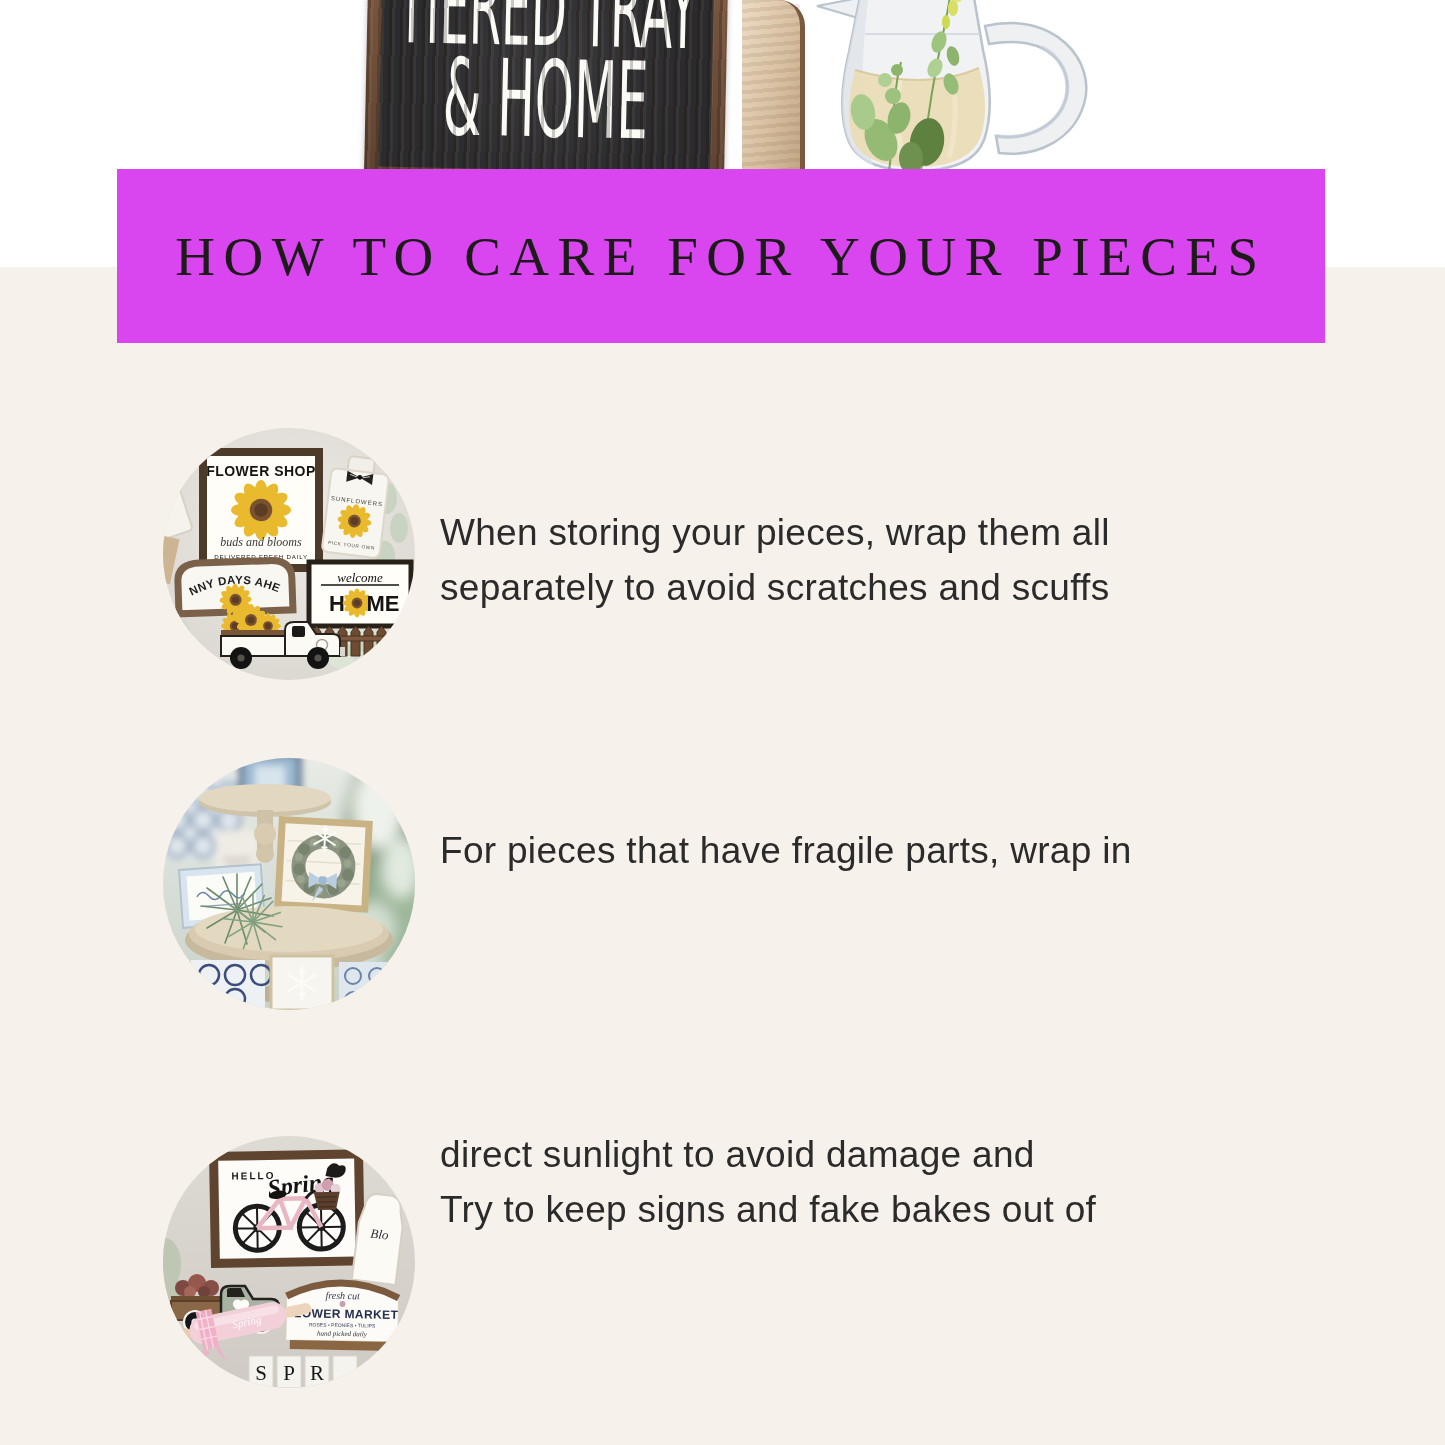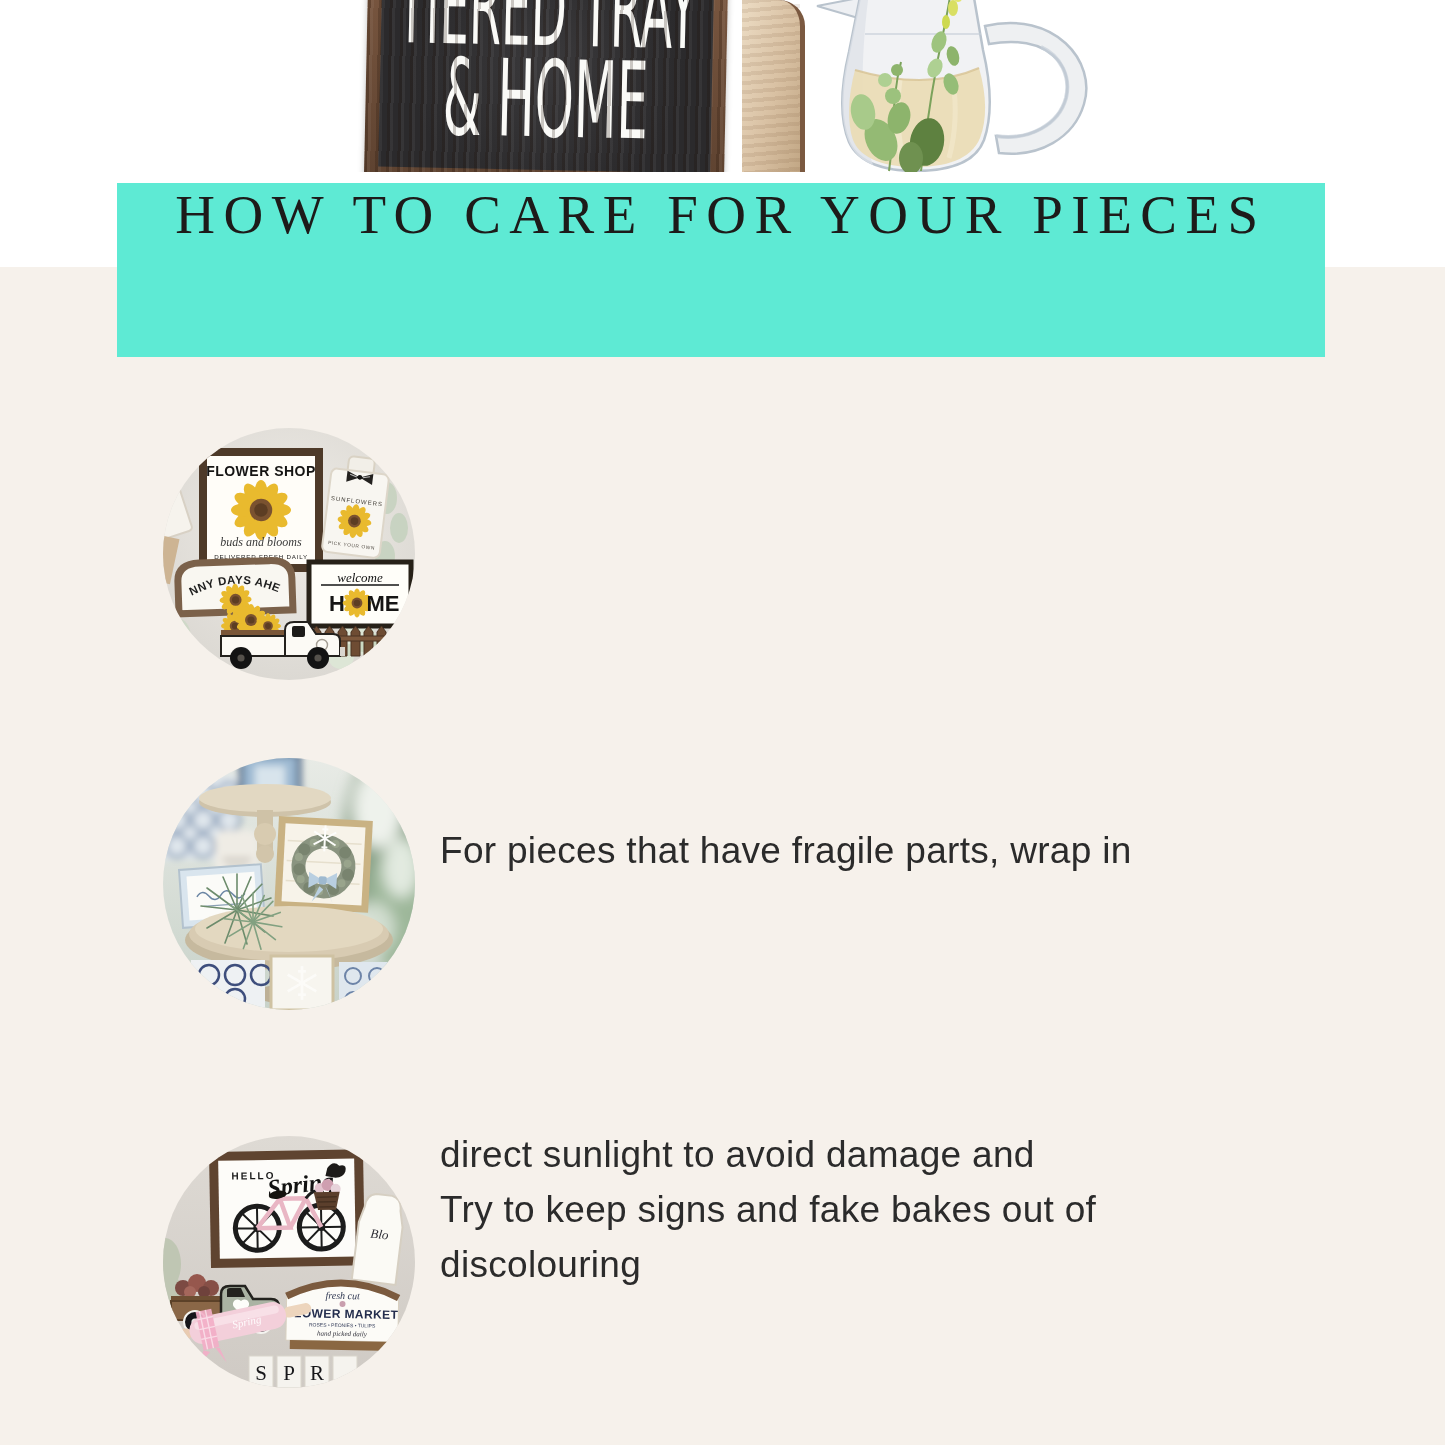--- a/index.html
+++ b/index.html
@@ -20,22 +20,22 @@
   .board svg{position:absolute;inset:0;}
   .chalk-text text{fill:#fafaf7;font-family:"DejaVu Sans",sans-serif;}
   .easel{position:absolute;left:402px;top:0;width:58px;height:172px;
          background:linear-gradient(105deg,#ecdcc4 0%,#d9c1a3 55%,#c2a785 100%);
          border-right:5px solid #7b5940;border-radius:0 26px 0 0;}
   .easel:after{content:"";position:absolute;inset:0;
          background:repeating-linear-gradient(175deg,rgba(120,85,55,.12) 0 4px,transparent 4px 9px);}
   .pitcher-svg{position:absolute;left:463px;top:0;}
 
   
-  .banner{position:absolute;left:117px;top:183px;width:1208px;height:174px;background:#5eead4;
-          display:flex;justify-content:center;z-index:3;}
+  .banner{position:absolute;left:117px;top:169px;width:1208px;height:174px;background:#d946ef;
+          display:flex;align-items:center;justify-content:center;z-index:3;}
   .banner h1{margin:0;font-family:"Liberation Serif","DejaVu Serif",serif;font-weight:400;
              font-size:55px;letter-spacing:.155em;color:#1d1b1a;white-space:nowrap;}
 
   
   .photo-circle{position:absolute;left:163px;width:252px;height:252px;border-radius:50%;
                 overflow:hidden;}
   .photo-circle svg{display:block;}
   .c1{top:428px;} .c2{top:758px;} .c3{top:1136px;}
   .care-text{position:absolute;left:440px;width:870px;color:#2b2b2b;
              font-size:37px;line-height:55px;letter-spacing:.3px;}
@@ -228,20 +228,24 @@
         <circle cx="101" cy="31" r="5.5" fill="none" stroke="#a39d93" stroke-width="1.4"></circle>
         <circle cx="20" cy="44" r="11" fill="#131313"></circle>
           <circle cx="20" cy="44" r="3.6" fill="#55514b"></circle>
         <circle cx="97" cy="44" r="11" fill="#131313"></circle>
           <circle cx="97" cy="44" r="3.6" fill="#55514b"></circle>
         <rect x="119" y="33" width="5" height="9" fill="#d9d6cf"></rect>
       </g>
     </svg>
   </div>
 
+  <div class="care-text t1">
+    <div>When storing your pieces, wrap them all</div>
+    <div>separately to avoid scratches and scuffs</div>
+  </div>
 
   <div class="photo-circle c2">
     <svg width="252" height="252" viewBox="0 0 252 252">
       <defs>
         <linearGradient id="bg2" x1="0" y1="0" x2="0" y2="1">
           <stop offset="0%" stop-color="#e8ebe6"></stop>
             <stop offset="100%" stop-color="#c8d2c9"></stop>
         </linearGradient>
         <filter id="f4" x="-40%" y="-40%" width="180%" height="180%">
             <feGaussianBlur stdDeviation="3.5"></feGaussianBlur>
@@ -513,16 +517,15 @@
         <rect x="56" width="24" height="32" fill="#f5f3ee" stroke="#d9d5cb"></rect>
         <text x="68" y="24" text-anchor="middle" class="serif" font-size="21" fill="#17171a">R</text>
         <rect x="84" width="24" height="32" fill="#f5f3ee" stroke="#d9d5cb"></rect>
       </g>
     </svg>
   </div>
 
   <div class="care-text t3">
     <div>direct sunlight to avoid damage and</div>
     <div>Try to keep signs and fake bakes out of</div>
-    <div>discolouring</div>
   </div>
 
 </div>
 
 </body></html>

